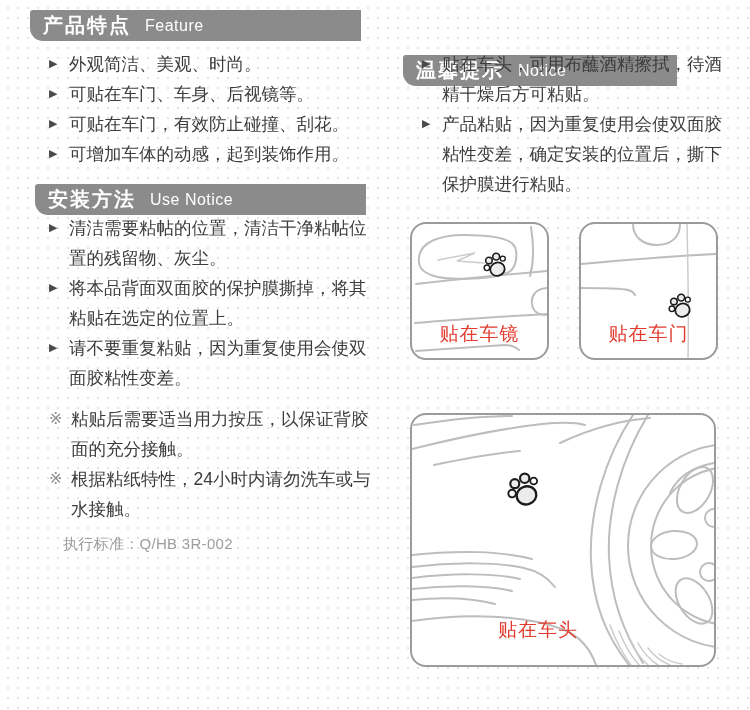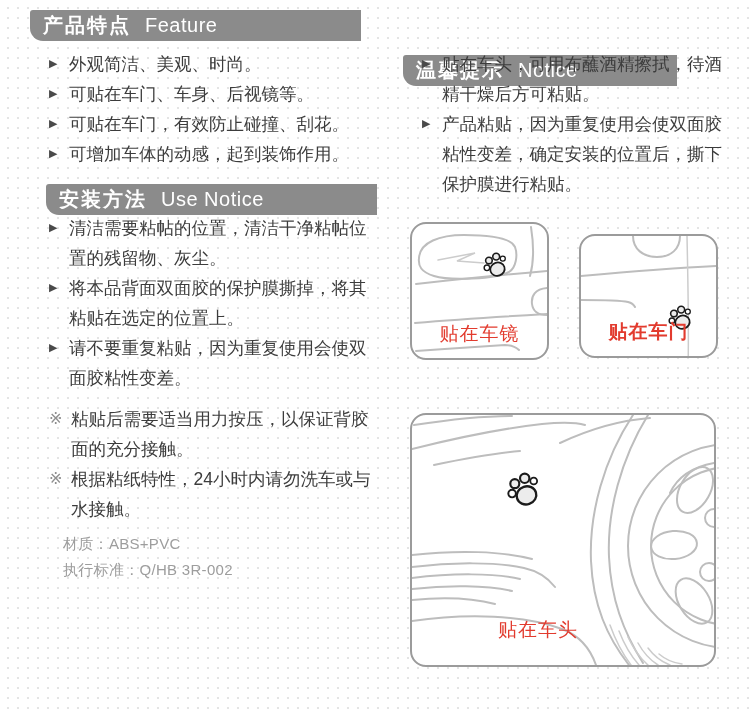--- a/index.html
+++ b/index.html
@@ -13,21 +13,21 @@
     position:relative;width:750px;height:710px;overflow:hidden;background:#fff;
     background-image:radial-gradient(var(--dot) 1.15px, transparent 1.3px);
     background-size:10px 10px;background-position:3px 3px;
   }
   .bar{
     position:absolute;height:31px;background:var(--bar);
     border-radius:3px 0 0 13px;display:flex;align-items:center;
     padding-left:13px;white-space:nowrap;
   }
   .bar .zh{color:#fff;font-size:20px;font-weight:bold;letter-spacing:2px;}
-  .bar .en{color:#fff;font-size:20px;margin-left:14px;letter-spacing:.5px;}
+  .bar .en{color:#fff;font-size:16px;margin-left:14px;letter-spacing:.5px;}
   ul{list-style:none;}
   .blist{position:absolute;}
   .blist li{display:flex;align-items:flex-start;font-size:17.5px;line-height:30px;color:var(--text);}
   .mk{flex:0 0 13px;font-size:11px;color:#4a4a4a;line-height:30px;margin-right:7px;transform:translateY(-1px);}
   .nmk{flex:0 0 16px;font-size:16px;color:#8f8f8f;line-height:30px;margin-right:6px;}
   .tx{flex:1;}
   .specs{position:absolute;font-size:15px;line-height:26px;color:var(--muted);letter-spacing:.3px;}
   .fig{position:absolute;background:#fff;border:2px solid #9b9b9b;border-radius:16px;overflow:hidden;}
   .fig svg{position:absolute;left:0;top:0;}
   .cap{position:absolute;left:0;width:100%;bottom:11px;text-align:center;
@@ -70,21 +70,21 @@
     <li>
       <span class="mk">▶</span>
       <span class="tx">可贴在车门，有效防止碰撞、刮花。</span>
       </li>
     <li>
       <span class="mk">▶</span>
       <span class="tx">可增加车体的动感，起到装饰作用。</span>
       </li>
   </ul>
 
-  <div class="bar" style="left:46px;top:184px;width:331px;">
+  <div class="bar" style="left:35px;top:184px;width:331px;">
     <span class="zh">安装方法</span>
     <span class="en">Use Notice</span>
   </div>
 
   <ul class="blist" style="left:49px;top:213px;width:320px;">
     <li>
       <span class="mk">▶</span>
       <span class="tx">清洁需要粘帖的位置，清洁干净粘帖位置的残留物、灰尘。</span>
       </li>
     <li>
@@ -102,21 +102,20 @@
       <span class="nmk">※</span>
       <span class="tx">粘贴后需要适当用力按压，以保证背胶面的充分接触。</span>
       </li>
     <li>
       <span class="nmk">※</span>
       <span class="tx">根据粘纸特性，24小时内请勿洗车或与水接触。</span>
       </li>
   </ul>
 
   <div class="specs" style="left:63px;top:531px;">
-    <div>材质：ABS+PVC</div>
     <div>执行标准：Q/HB 3R-002</div>
   </div>
 
   <div class="bar" style="left:403px;top:11px;width:274px;margin-top:44px;">
     <span class="zh">温馨提示</span>
     <span class="en">Notice</span>
   </div>
 
   <ul class="blist" style="left:422px;top:49px;width:308px;">
     <li>
@@ -136,21 +135,21 @@
       <path class="art" d="M119,3 C122,22 122,38 118,52"></path>
       <path class="art" d="M4,60 C50,55 100,50 135,47"></path>
       <path class="art" d="M135,64 C123,65 119,72 120,80 C121,88 127,91 135,91"></path>
       <path class="art" d="M3,99 C50,95 100,92 135,90"></path>
       <path class="art" d="M4,127 C35,125 75,122 93,121 C100,121 104,123 107,126"></path>
       <use href="#paw" transform="translate(69,28) scale(0.66)"></use>
     </svg>
     <div class="cap">贴在车镜</div>
   </div>
 
-  <div class="fig" style="left:579px;top:234px;width:139px;height:124px;font-weight:bold;">
+  <div class="fig" style="left:579px;top:222px;width:139px;height:138px;">
     <svg width="135" height="134" viewBox="0 0 135 134">
       <path class="art" d="M52,0 C52,13 62,21 76,21 C90,21 99,13 99,0"></path>
       <path class="art" d="M0,40 C45,36 95,32 135,30"></path>
       <path class="art-thin" d="M106,0 C107,45 108,95 107,134"></path>
       <path class="art" d="M0,64 C18,64 38,64 47,66 C51,67 53,69 54,71"></path>
       <use href="#paw" transform="translate(85,69) scale(0.66)"></use>
     </svg>
     <div class="cap">贴在车门</div>
   </div>
 

